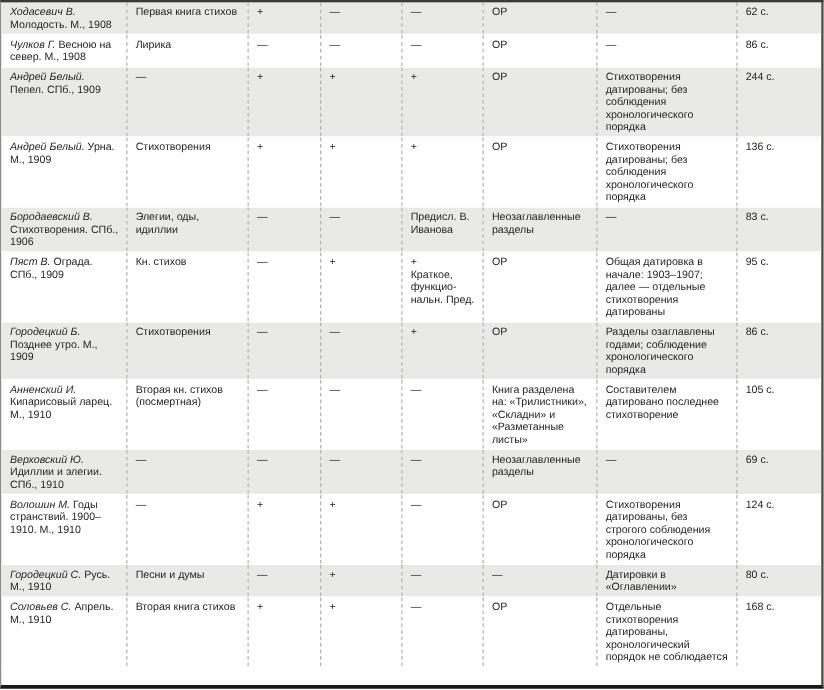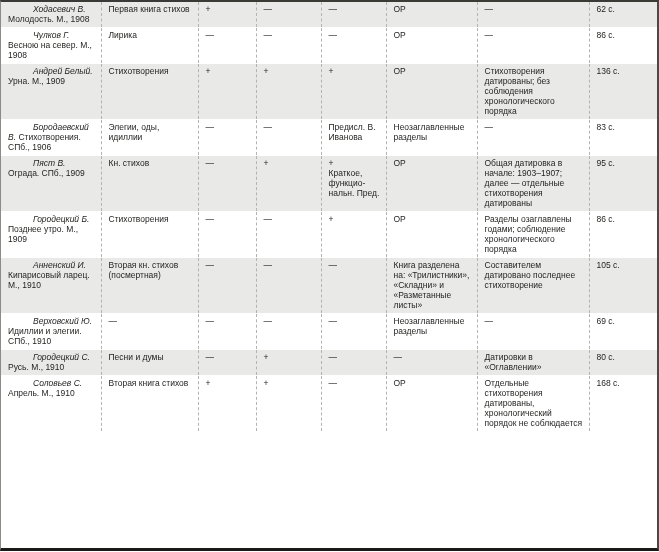--- a/index.html
+++ b/index.html
@@ -22,21 +22,21 @@
     vertical-align:top;
     padding:2px 5px 3px 7px;
     font-size:8.5px;line-height:10px;color:#1f1f1d;
     border-bottom:1px solid #fff;
     border-left:1px dashed #b4b4ae;
     white-space:pre-line;
     overflow-wrap:break-word;
   }
   td:first-child{border-left:none;}
   tr:nth-child(odd) td{background:#e9e9e7;}
-  .author{font-style:italic;margin-left:25px;}
+  .author{font-style:italic;}
 </style>
 </head>
 <body>
 
 <div class="sheet">
   <table class="bib">
     <colgroup>
       <col style="width:100px">
       <col style="width:97px">
       <col style="width:58px">
@@ -59,20 +59,30 @@
         </tr>
         <tr>
           <td><span class="author">Чулков Г.</span> <span>Весною на север. М., 1908</span></td>
           <td>Лирика</td>
           <td>—</td>
           <td>—</td>
           <td>—</td>
           <td>ОР</td>
           <td>—</td>
           <td>86 с.</td>
+        </tr>
+        <tr>
+          <td><span class="author">Андрей Белый.</span> <span>Пепел. СПб., 1909</span></td>
+          <td>—</td>
+          <td>+</td>
+          <td>+</td>
+          <td>+</td>
+          <td>ОР</td>
+          <td>Стихотворения датированы; без соблюдения хронологического порядка</td>
+          <td>244 с.</td>
         </tr>
         <tr>
           <td><span class="author">Андрей Белый.</span> <span>Урна. М., 1909</span></td>
           <td>Стихотворения</td>
           <td>+</td>
           <td>+</td>
           <td>+</td>
           <td>ОР</td>
           <td>Стихотворения датированы; без соблюдения хронологического порядка</td>
           <td>136 с.</td>
@@ -124,20 +134,30 @@
           <td><span class="author">Верховский Ю.</span> <span>Идиллии и элегии. СПб., 1910</span></td>
           <td>—</td>
           <td>—</td>
           <td>—</td>
           <td>—</td>
           <td>Неозаглавленные разделы</td>
           <td>—</td>
           <td>69 с.</td>
         </tr>
         <tr>
+          <td><span class="author">Волошин М.</span> <span>Годы странствий. 1900–1910. М., 1910</span></td>
+          <td>—</td>
+          <td>+</td>
+          <td>+</td>
+          <td>—</td>
+          <td>ОР</td>
+          <td>Стихотворения датированы, без строгого соблюдения хронологического порядка</td>
+          <td>124 с.</td>
+        </tr>
+        <tr>
           <td><span class="author">Городецкий С.</span> <span>Русь. М., 1910</span></td>
           <td>Песни и думы</td>
           <td>—</td>
           <td>+</td>
           <td>—</td>
           <td>—</td>
           <td>Датировки в «Оглавлении»</td>
           <td>80 с.</td>
         </tr>
         <tr>

